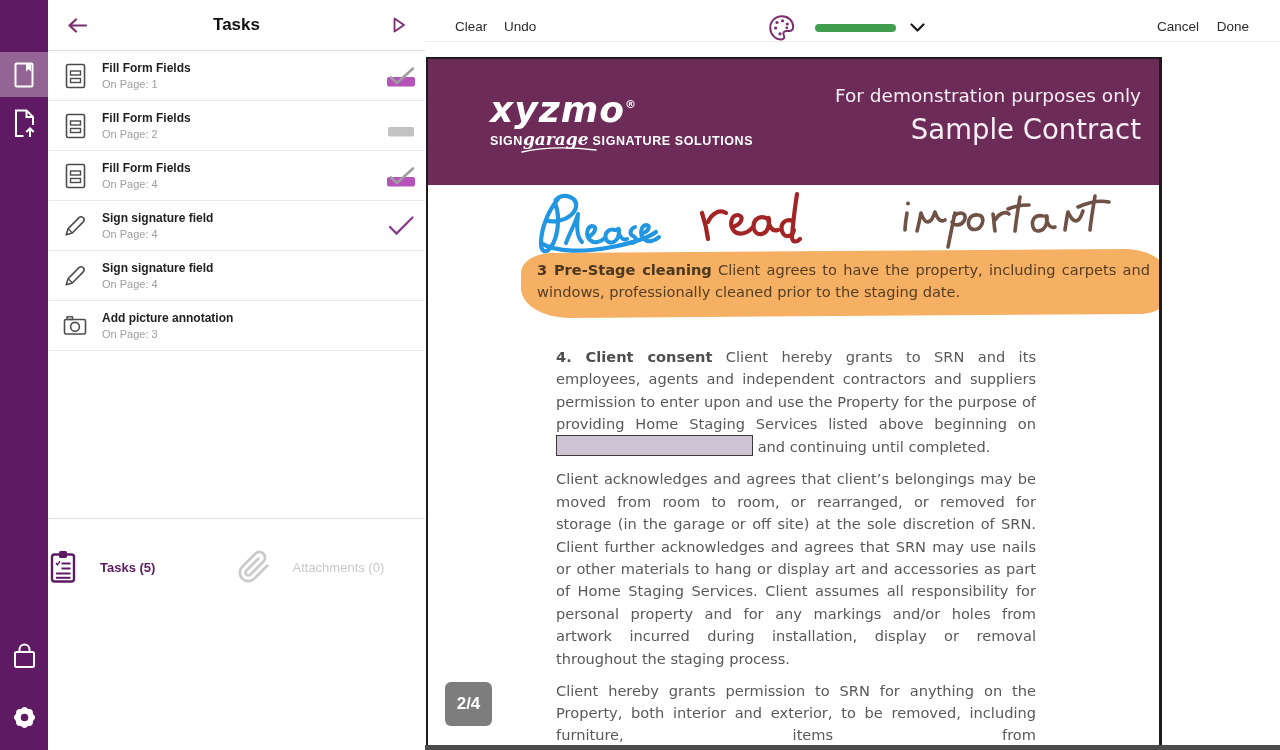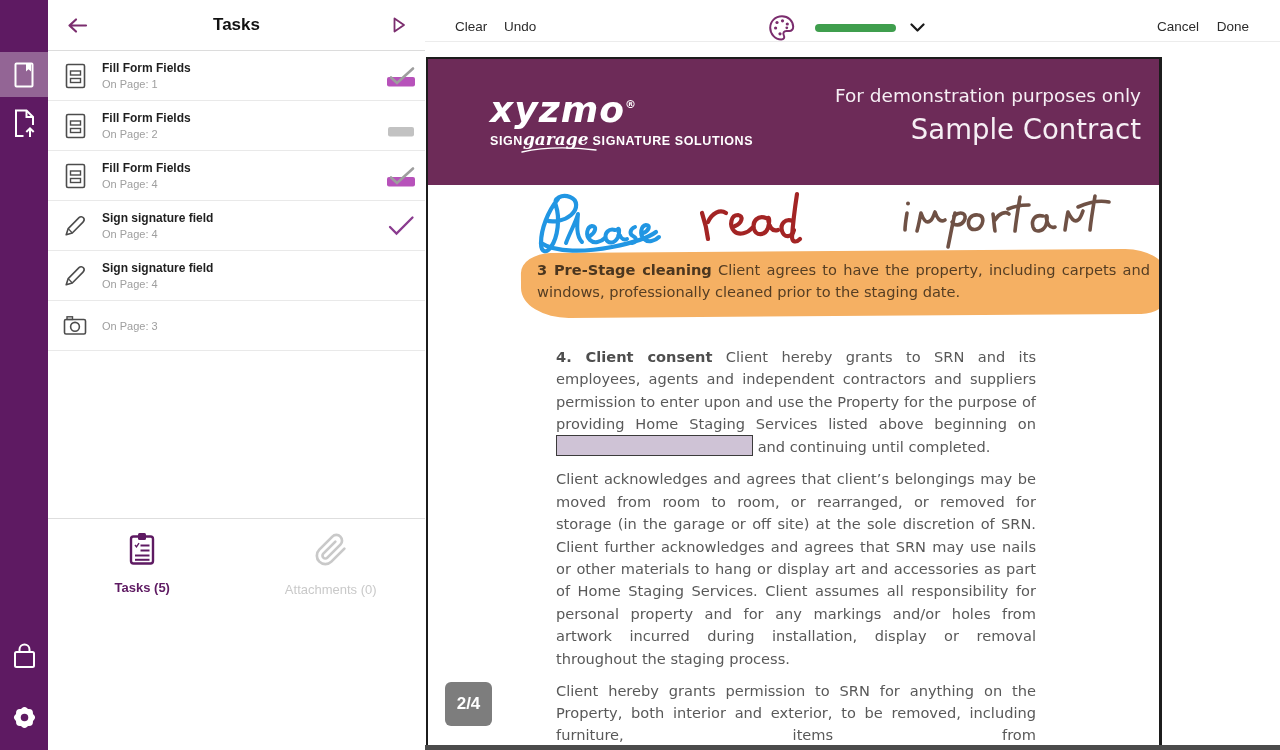--- a/index.html
+++ b/index.html
@@ -24,21 +24,21 @@
   .tp-title{text-align:center;line-height:50px;font-size:17px;font-weight:700;color:#111;}
   .tp-back{position:absolute;left:18px;top:17px;cursor:pointer;}
   .tp-fwd{position:absolute;right:18px;top:16px;cursor:pointer;}
   .task-row{position:relative;height:50px;border-bottom:1px solid #e9e9e9;display:flex;align-items:center;}
   .task-icon{width:54px;display:flex;justify-content:center;flex:0 0 54px;}
   .task-text{flex:1;min-width:0;}
   .task-title{font-size:12px;font-weight:700;color:#1f1f1f;line-height:17px;}
   .task-sub{font-size:11px;color:#9e9e9e;line-height:14px;}
   .task-status{width:48px;flex:0 0 48px;display:flex;justify-content:center;}
   .tp-tabs{position:absolute;left:0;right:0;bottom:0;height:84px;border-top:1px solid #dedede;display:flex;}
-  .tab{flex:1;display:flex;flex-direction:column;align-items:center;padding-top:13px;gap:14px;cursor:pointer;}
+  .tab{flex:1;display:flex;flex-direction:row;align-items:center;padding-top:13px;gap:22px;cursor:pointer;}
   .tab-label{font-size:13px;font-weight:700;}
   .tab.active .tab-label{color:var(--sidebar);}
   .tab.disabled .tab-label{color:var(--tab-disabled);font-weight:400;}
 
   
   .main{position:absolute;left:425px;top:0;right:0;height:750px;}
   .toolbar{position:relative;height:42px;background:#fff;border-bottom:1px solid #ececec;}
   .tb-btn{position:absolute;top:19px;font-size:13.5px;color:#2b2b2b;cursor:pointer;}
   .tool-center{position:absolute;left:342px;top:0;height:55px;display:flex;align-items:center;gap:18px;}
   .pen-select{display:flex;align-items:center;gap:14px;cursor:pointer;}
@@ -225,20 +225,21 @@
 
   <div class="task-row">
     <span class="task-icon">
       <svg width="24" height="21" viewBox="0 0 24 21">
           <rect x="1.5" y="4.5" width="21" height="14.5" rx="1.5" fill="none" stroke="#4c4c4c" stroke-width="1.6"></rect>
           <rect x="4" y="1.8" width="5.5" height="2.7" fill="none" stroke="#4c4c4c" stroke-width="1.4"></rect>
           <circle cx="12" cy="11.8" r="4.4" fill="none" stroke="#4c4c4c" stroke-width="1.6"></circle>
         </svg>
     </span>
     <span class="task-text">
+      <div class="task-title">Add picture annotation</div>
       <div class="task-sub">On Page: 3</div>
     </span>
     <span class="task-status"></span>
   </div>
 
   <div class="tp-tabs">
     <div class="tab active">
       <svg width="30" height="34" viewBox="0 0 30 34">
         <rect x="4" y="4.5" width="22" height="27" rx="2.5" fill="none" style="stroke:var(--sidebar)" stroke-width="2.4"></rect>
         <rect x="11" y="1" width="8" height="7" rx="1.5" style="fill:var(--sidebar)"></rect>

